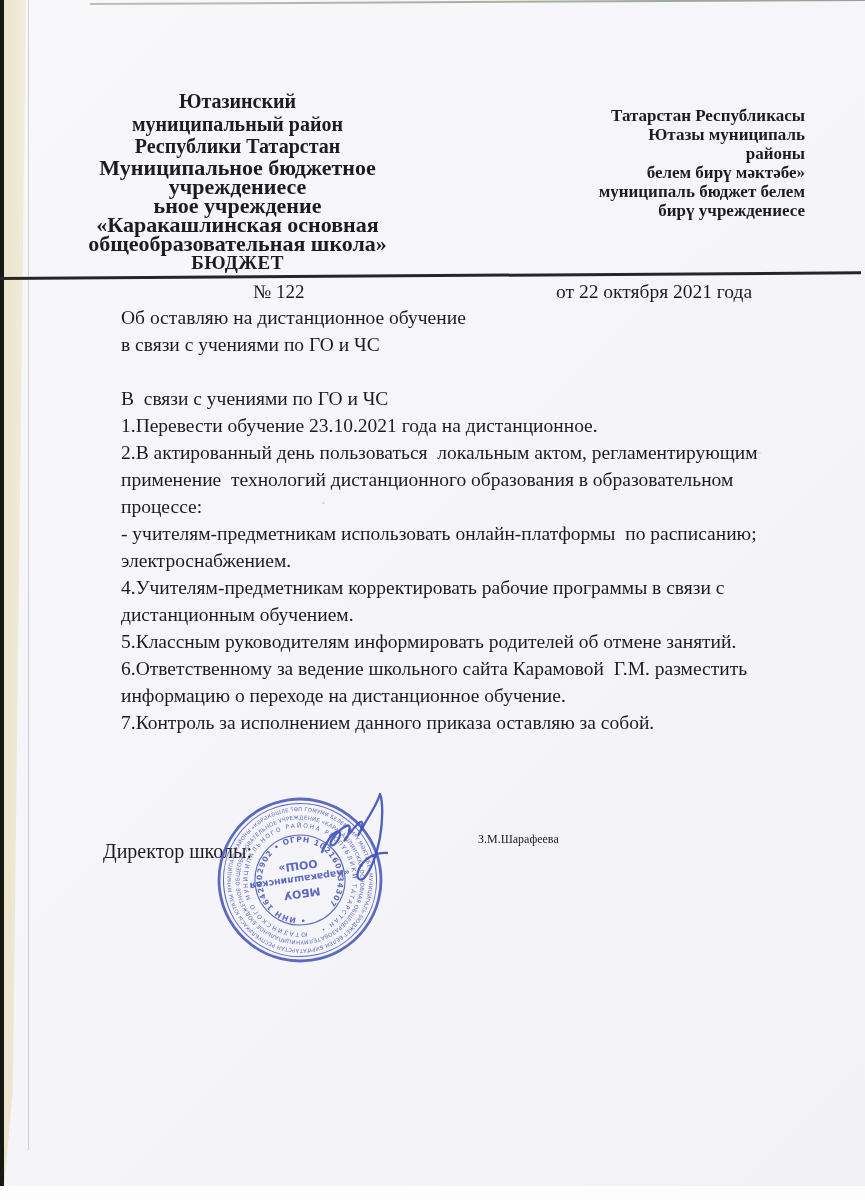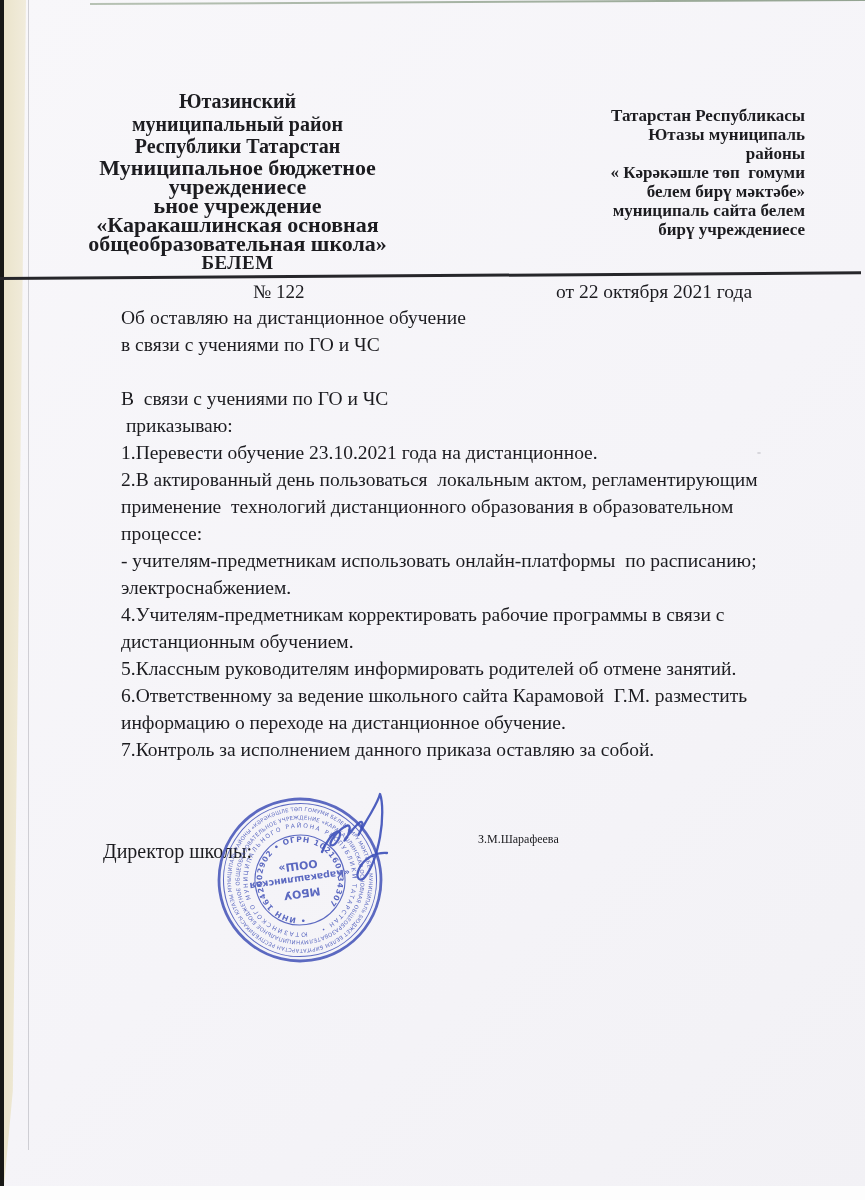--- a/index.html
+++ b/index.html
@@ -71,44 +71,42 @@
 
   <div class="hdr-left">
     <div class="lg">Ютазинский</div>
     <div class="lg">муниципальный район</div>
     <div class="lg">Республики Татарстан</div>
     <div class="sm">Муниципальное бюджетное</div>
     <div class="sm">учреждениесе</div>
     <div class="sm">ьное учреждение</div>
     <div class="sm">«Каракашлинская основная</div>
     <div class="sm">общеобразовательная школа»</div>
-    <div class="sm ttl">БЕЛЕМ</div>
+    <div class="sm ttl">БЮДЖЕТ</div>
   </div>
 
   <div class="hdr-right">
     <div>Татарстан Республикасы</div>
     <div>Ютазы муниципаль</div>
     <div>районы</div>
-    <div>« Кәрәкәшле төп  гомуми</div>
     <div>белем бирү мәктәбе»</div>
-    <div>муниципаль сайта белем</div>
+    <div>муниципаль бюджет белем</div>
     <div>бирү учреждениесе</div>
   </div>
 
   <div class="rule"></div>
 
   <div class="order-no">№ 122</div>
   <div class="order-date">от 22 октября 2021 года</div>
 
   <div class="bodytext">
     <div>Об оставляю на дистанционное обучение</div>
     <div>в связи с учениями по ГО и ЧС</div>
     <div class="spacer"></div>
     <div>В  связи с учениями по ГО и ЧС</div>
-    <div> приказываю:</div>
     <div>1.Перевести обучение 23.10.2021 года на дистанционное.</div>
     <div>2.В актированный день пользоваться  локальным актом, регламентирующим</div>
     <div>применение  технологий дистанционного образования в образовательном</div>
     <div>процессе:</div>
     <div>- учителям-предметникам использовать онлайн-платформы  по расписанию;</div>
     <div>электроснабжением.</div>
     <div>4.Учителям-предметникам корректировать рабочие программы в связи с</div>
     <div>дистанционным обучением.</div>
     <div>5.Классным руководителям информировать родителей об отмене занятий.</div>
     <div>6.Ответственному за ведение школьного сайта Карамовой  Г.М. разместить</div>

